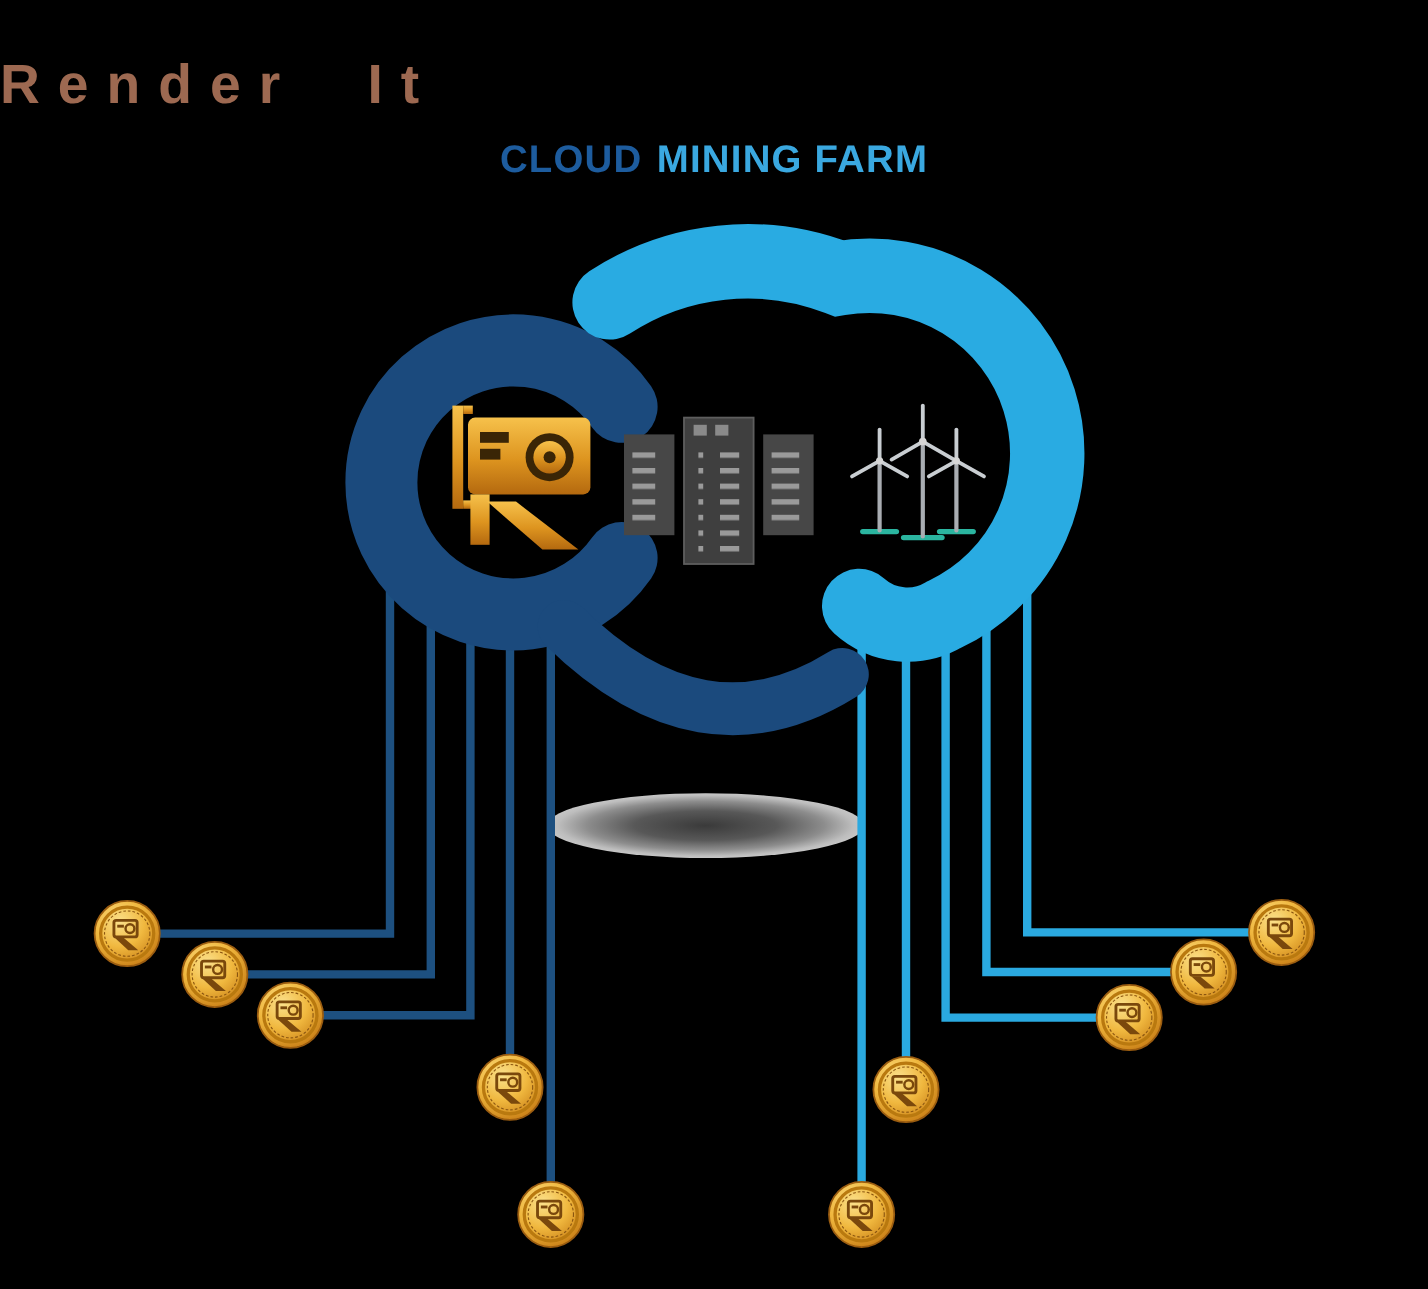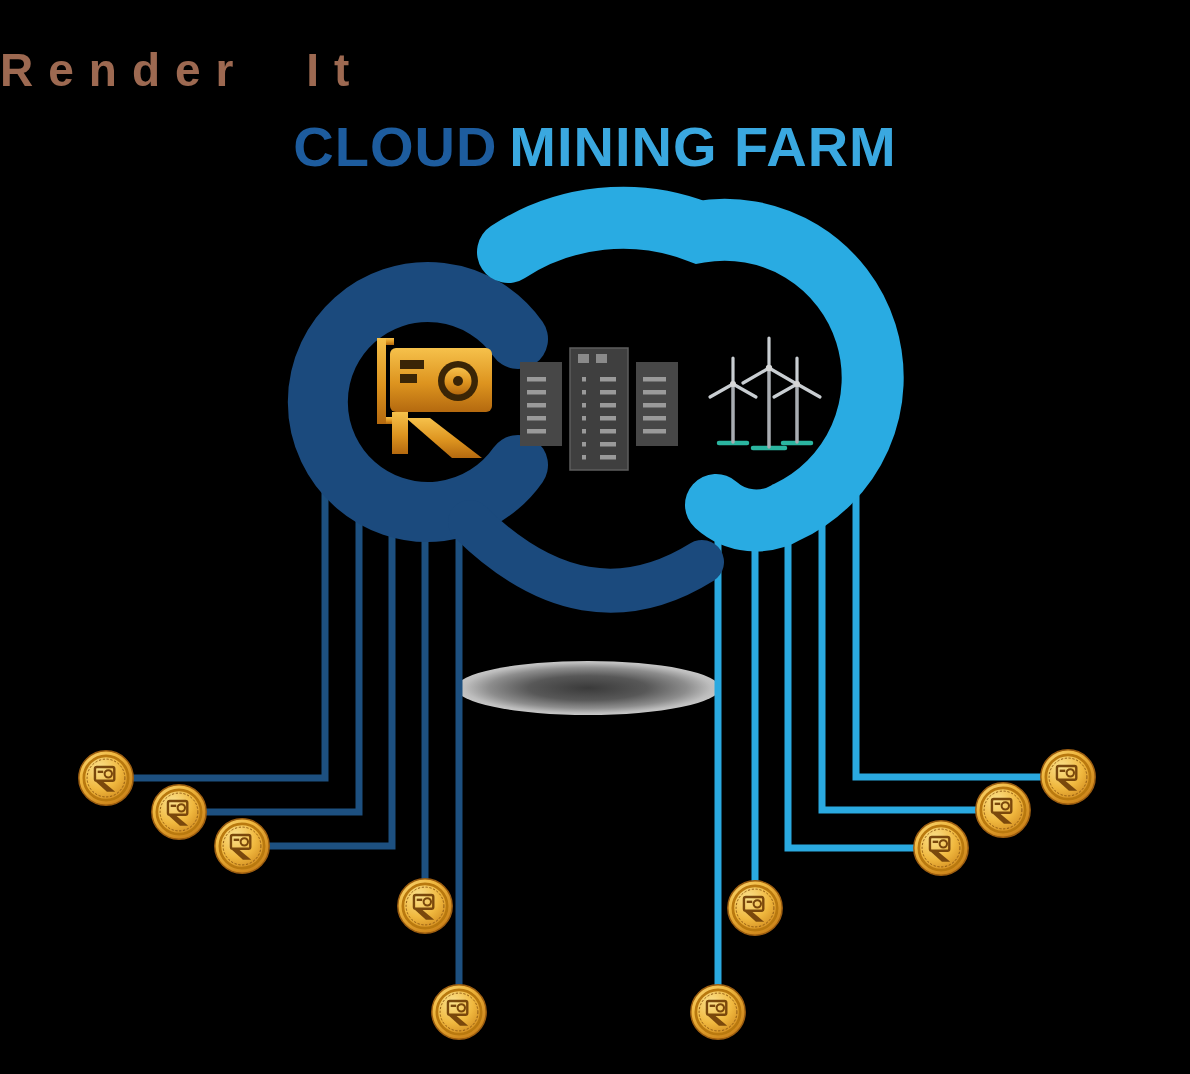--- a/index.html
+++ b/index.html
@@ -10,21 +10,21 @@
   }
   .title {
     position:absolute; top:24px; left:0; width:100%;
     text-align:left; font-size:46px; font-weight:700;
     letter-spacing:15px; word-spacing:30px;
     color:var(--title-text,#9d6951);
     margin-top:19px;
   }
   .subtitle {
     position:absolute; top:114px; left:0; width:100%;
-    text-align:center; font-size:56px; font-weight:700; letter-spacing:1px;
+    text-align:center; font-size:32px; font-weight:700; letter-spacing:1px;
   }
   .subtitle .primary   { color:var(--subtitle-primary,#1d5c9e); }
   .subtitle .secondary { color:var(--subtitle-secondary,#3aa8e0); margin-left:12px; }
   svg.art { position:absolute; left:0; top:0; }
 
   .line-dark  { stroke:var(--line-dark,#1d5080);  stroke-width:7; fill:none; }
   .line-light { stroke:var(--line-light,#2aa9e0); stroke-width:7; fill:none; }
   .arc-dark   { stroke:var(--cloud-dark,#1b4a7d); stroke-width:60; fill:none; stroke-linecap:round; }
   .arc-light  { stroke:var(--cloud-light,#29abe2); stroke-width:62; fill:none; stroke-linecap:round; }
   .crescent   { stroke:var(--cloud-dark,#1b4a7d); stroke-width:44; fill:none; stroke-linecap:round; }

